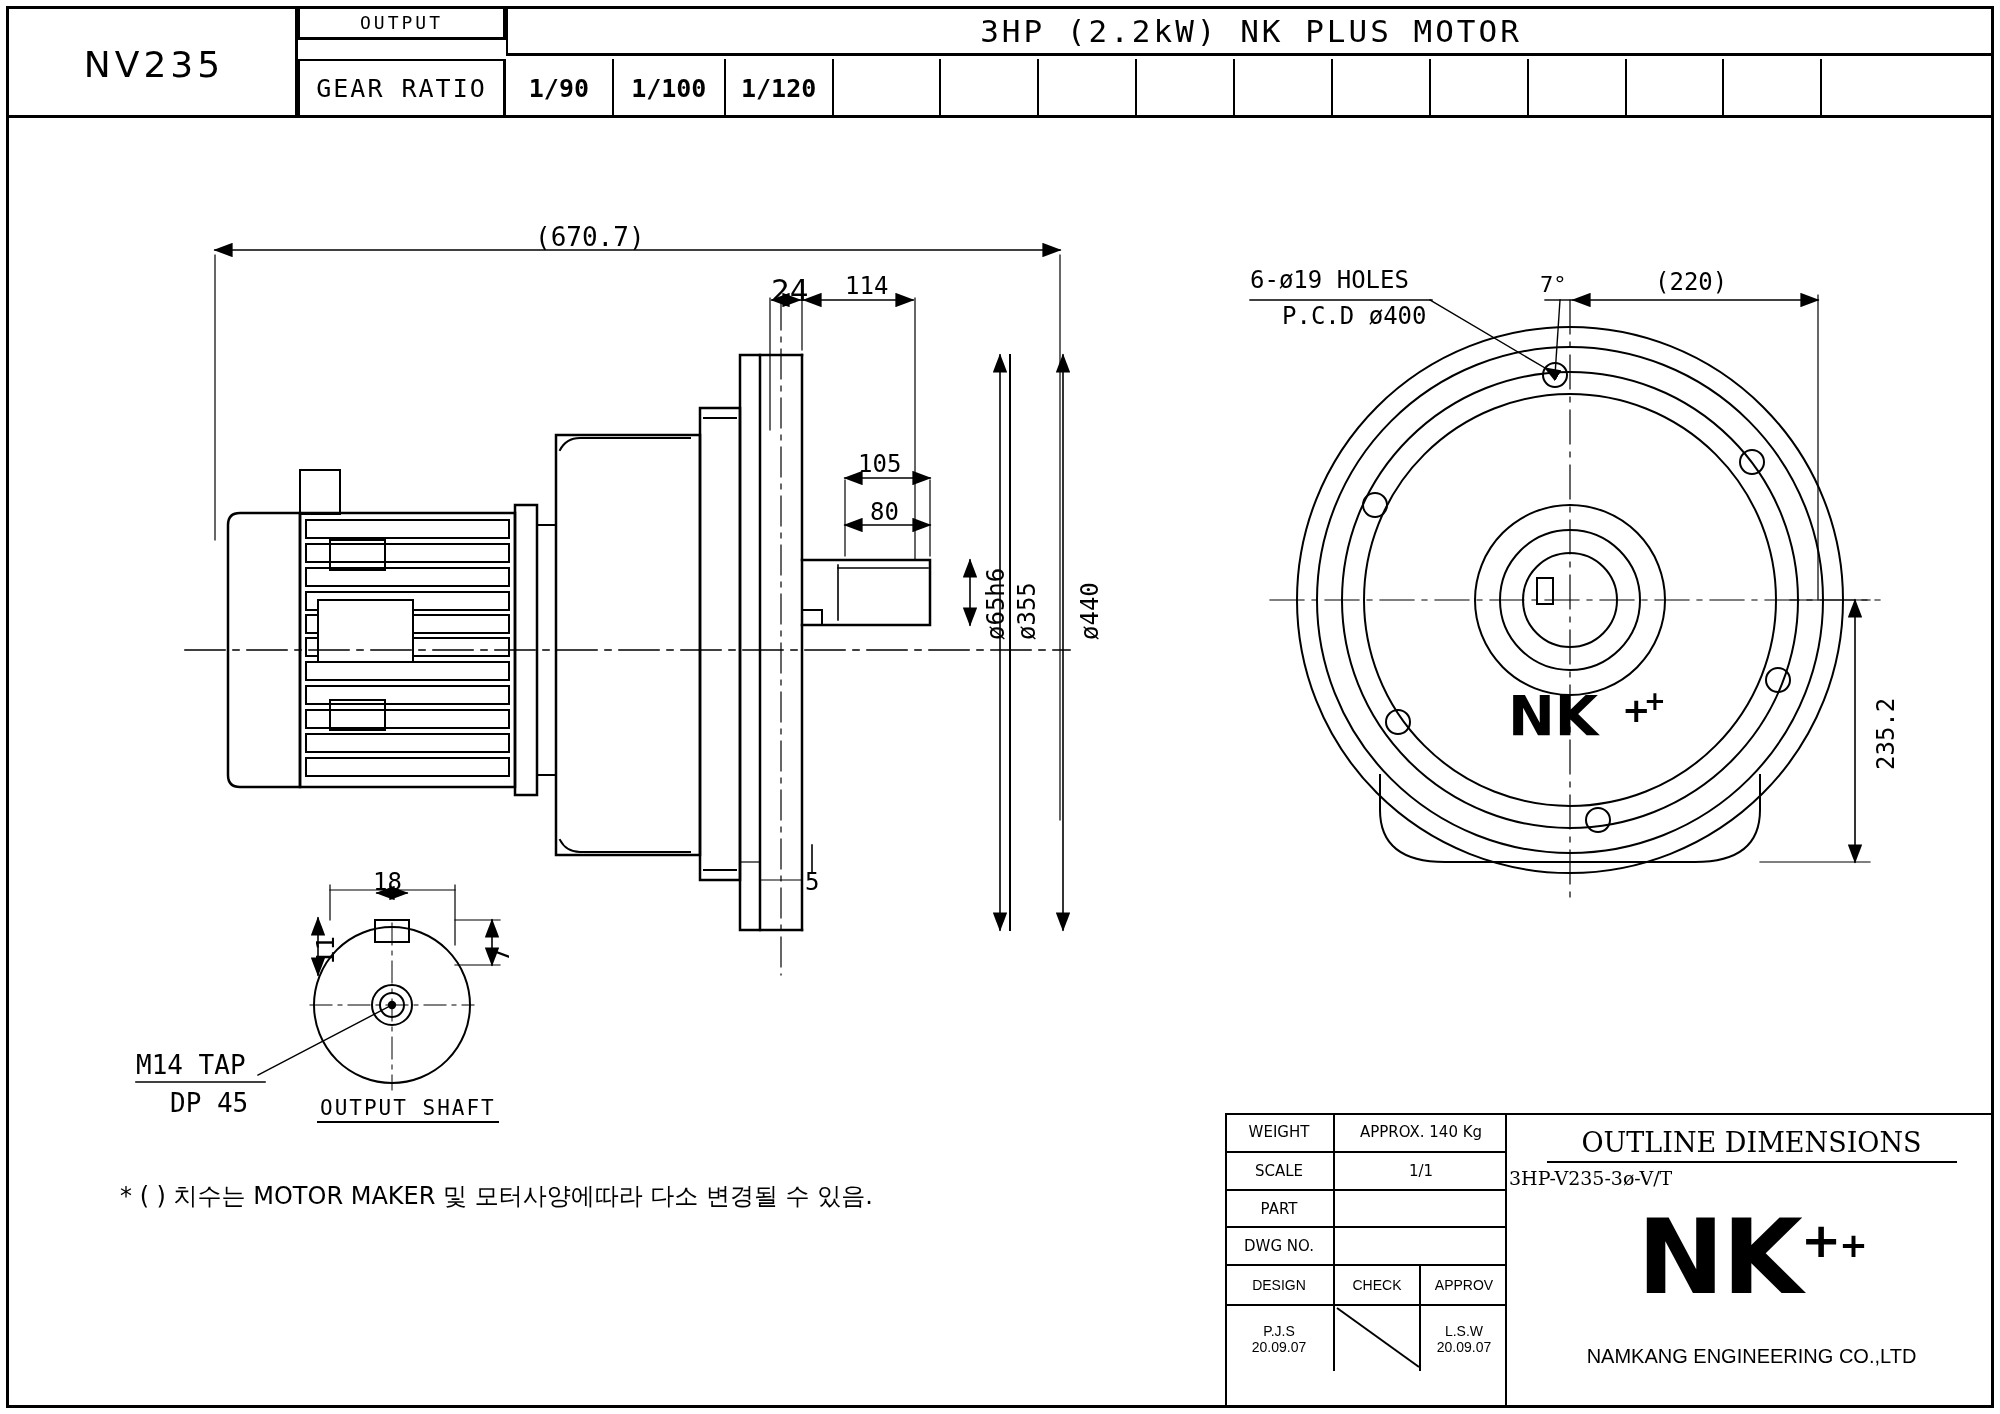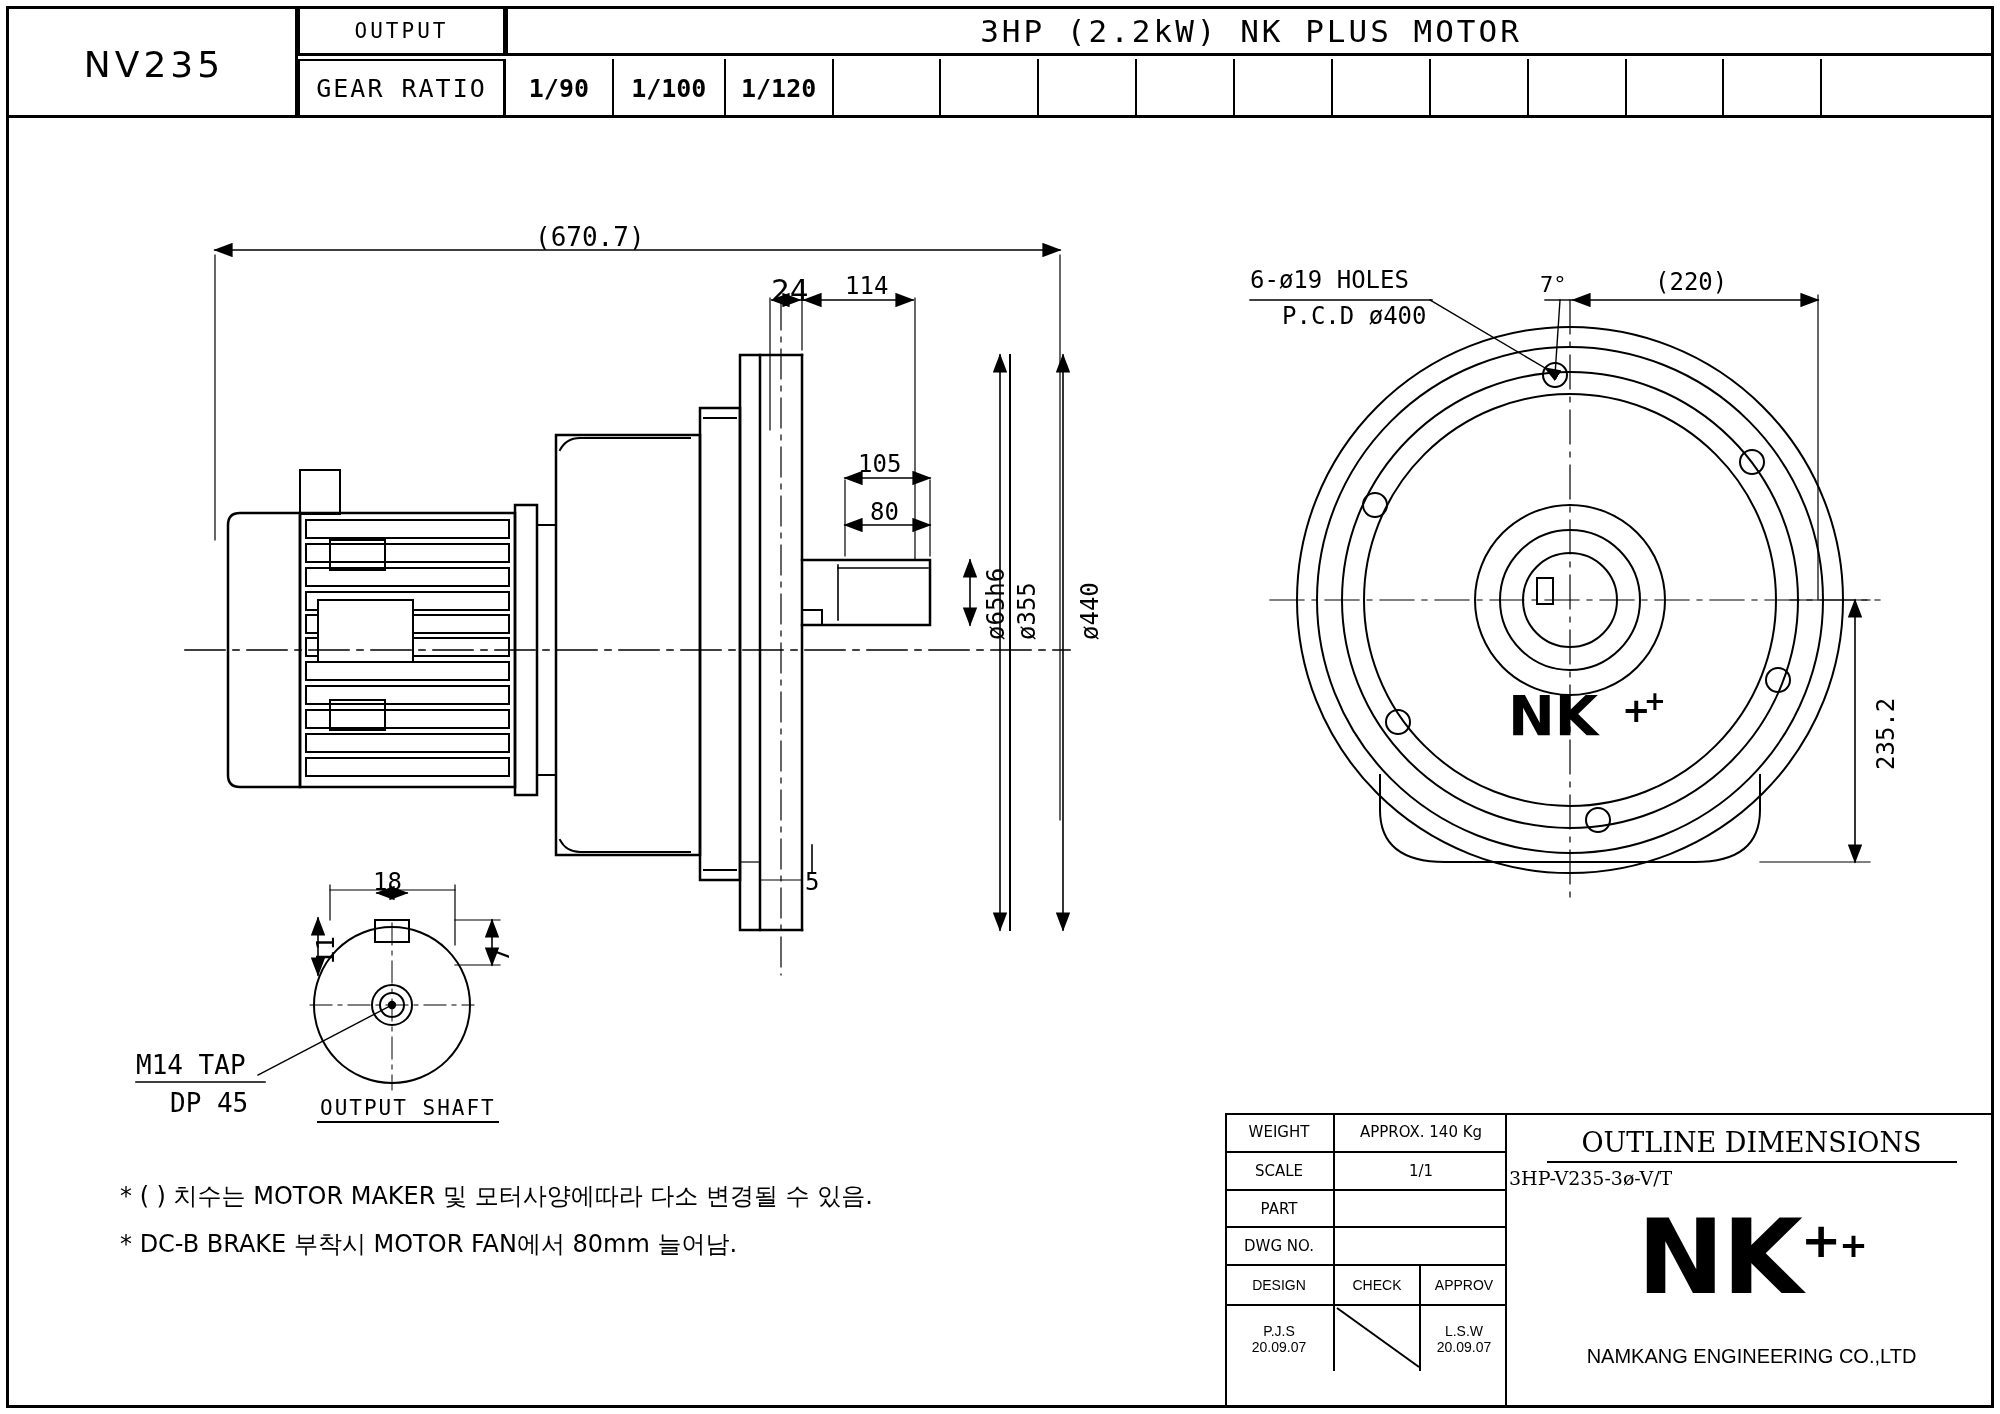--- a/index.html
+++ b/index.html
@@ -6,22 +6,22 @@
   body{font-family:"Liberation Sans", sans-serif;color:#000;}
   #sheet{position:relative;width:2000px;height:1414px;overflow:hidden;background:#fff;}
   .brd{position:absolute;box-sizing:border-box;border:2px solid #000;}
 
   
   #outer{left:6px;top:6px;width:1988px;height:1402px;border:3px solid #000;}
   #hdrbox{left:6px;top:6px;width:1988px;height:112px;border:3px solid #000;border-bottom:3px solid #000;}
   #modelcell{left:6px;top:6px;width:292px;height:112px;border-right:3px solid #000;}
   #modeltxt{position:absolute;left:0;top:0;width:292px;height:112px;display:flex;align-items:center;justify-content:center;
             font-size:36px;letter-spacing:4px;font-family:"DejaVu Sans", sans-serif;}
-  #lblOutput{left:298px;top:6px;width:208px;height:50px;border-right:3px solid #000;border-bottom:3px solid #000;
-             display:flex;align-items:center;justify-content:center;font-size:21px;letter-spacing:3px;font-family:"DejaVu Sans Mono", monospace;text-align:center;}
+  #lblOutput{left:298px;top:6px;width:208px;height:34px;border-right:3px solid #000;border-bottom:3px solid #000;
+             display:flex;align-items:center;justify-content:center;font-size:18px;letter-spacing:3px;font-family:"DejaVu Sans Mono", monospace;text-align:center;}
   #lblGear{left:298px;top:59px;width:208px;height:59px;border-right:3px solid #000;
            display:flex;align-items:center;justify-content:center;font-size:25px;letter-spacing:2px;font-family:"DejaVu Sans Mono", monospace;}
   #outputTitle{left:506px;top:6px;width:1488px;height:50px;border-bottom:3px solid #000;border-right:0;
                display:flex;align-items:center;justify-content:center;font-size:31px;letter-spacing:3px;font-family:"DejaVu Sans Mono", monospace;}
   #ratioRow{position:absolute;left:506px;top:59px;width:1488px;height:59px;display:flex;font-weight:bold;}
   #ratioRow .rc{box-sizing:border-box;border-right:2px solid #000;height:59px;display:flex;align-items:center;justify-content:center;
                 font-size:25px;font-family:"DejaVu Sans Mono", monospace;}
   #ratioRow .rc:last-child{border-right:0;}
 
   
@@ -264,21 +264,20 @@
 
   <div class="tm t" style="left:373px;top:868px;font-size:24px;">18</div>
   <div class="tm t vt" style="left:312px;top:965px;font-size:24px;transform:rotate(-90deg);">11</div>
   <div class="tm t vt" style="left:487px;top:962px;font-size:24px;transform:rotate(-90deg);">7</div>
   <div class="tm t" style="left:136px;top:1050px;font-size:26px;">M14 TAP</div>
   <div class="tm t" style="left:170px;top:1088px;font-size:26px;">DP 45</div>
   <div class="tm t" style="left:320px;top:1096px;font-size:21px;letter-spacing:2px;">OUTPUT SHAFT</div>
 
   <div id="notes">
       <div>* (  ) 치수는 MOTOR MAKER 및 모터사양에따라 다소 변경될 수 있음.</div>
-      <div>* DC-B BRAKE 부착시 MOTOR FAN에서 80mm 늘어남.</div>
     </div>
 
   <div class="brd" id="tb"></div>
   <div id="tbLeft">
     <div class="tbrow" style="top:0;height:40px;">
       <div class="tbk">WEIGHT</div>
       <div class="tbv">APPROX. 140 Kg</div>
     </div>
     <div class="tbrow" style="top:40px;height:38px;">
       <div class="tbk">SCALE</div>

